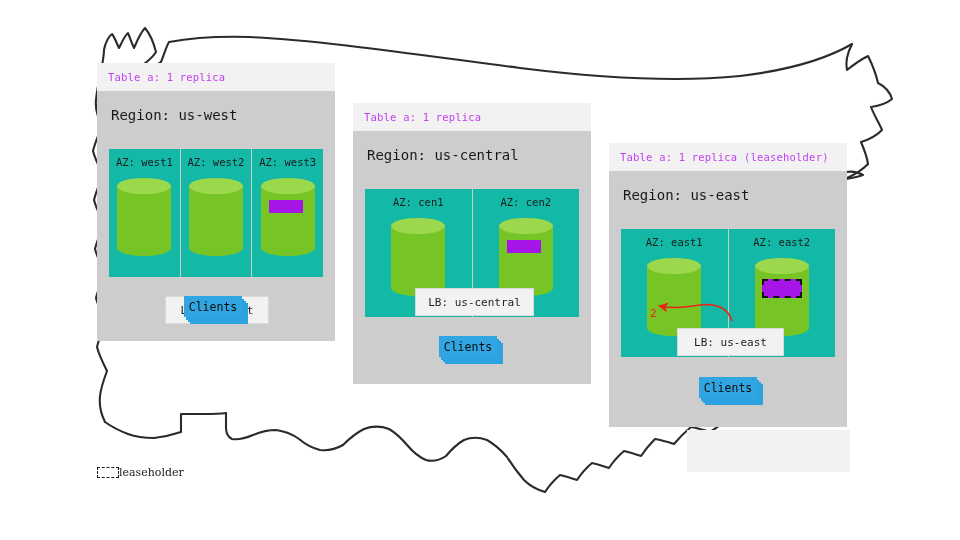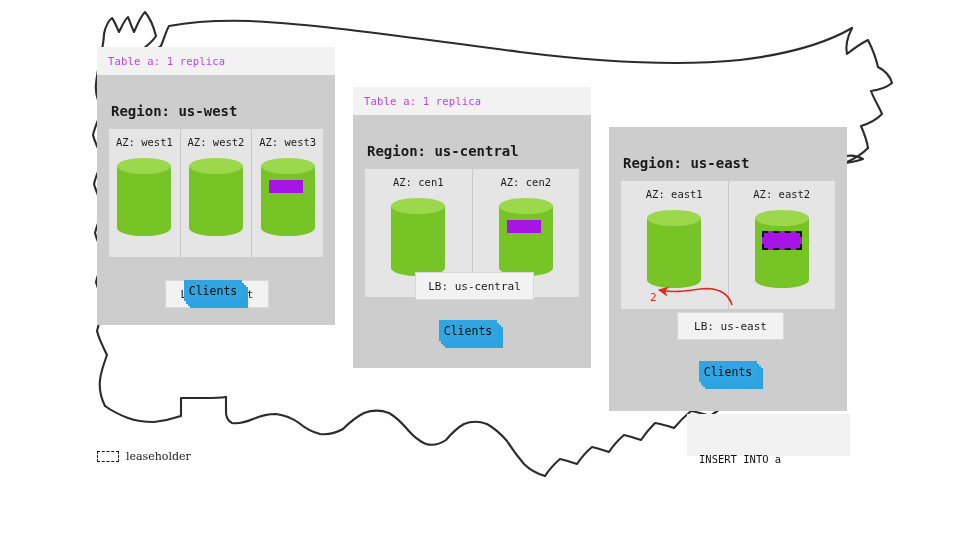--- a/index.html
+++ b/index.html
@@ -1,29 +1,29 @@
 <!DOCTYPE html>
 <html><head>
 <meta charset="utf-8">
 <style>
   html,body{margin:0;padding:0;background:#ffffff;}
   body{width:960px;height:540px;position:relative;overflow:hidden;
        font-family:"DejaVu Sans Mono","Liberation Mono",monospace;}
 
-  #stage{position:absolute;left:0;top:0;width:960px;height:392px;}
+  #stage{position:absolute;left:0;top:16px;width:960px;height:392px;}
 
   #map-layer{position:absolute;left:0;top:0;width:960px;height:540px;z-index:1;}
 
   .region{position:absolute;z-index:3;background:#cdcdcd;}
   .region-header{background:#f2f2f2;height:28px;display:flex;align-items:center;
                  padding-left:11px;box-sizing:border-box;}
   .region-header-text{color:#c13ff0;font-size:10.5px;letter-spacing:.2px;white-space:nowrap;}
-  .region-title{color:#1a1a1a;font-size:14px;padding:28px 0 10px 14px;white-space:nowrap;font-weight:bold;}
-
-  .az-row{display:flex;background:#e5e5e5;margin:0 12px;}
+  .region-title{color:#1a1a1a;font-size:14px;padding:16px 0 10px 14px;white-space:nowrap;}
+
+  .az-row{display:flex;background:#14b8a6;margin:16px 12px;}
   .az{flex:1;position:relative;box-sizing:border-box;text-align:center;padding-top:7px;}
   .az + .az{border-left:1px solid #c9c9c9;}
   .az-label{font-size:10.5px;color:#1c1c1c;white-space:nowrap;}
 
   .cyl{position:relative;margin:10px auto 0 auto;}
   .cyl-body{position:absolute;left:0;right:0;background:#77c427;}
   .cyl-top{position:absolute;left:0;right:0;top:0;background:#9cd84c;border-radius:50%;}
   .cyl-bottom{position:absolute;left:0;right:0;bottom:0;background:#77c427;border-radius:50%;}
   .replica{position:absolute;background:#a715e6;}
   .replica.leaseholder{border:2px dashed #111111;}
@@ -34,21 +34,21 @@
 
   .clients{position:absolute;z-index:5;padding-left:44px;}
   .clients .card{position:absolute;background:#2ca3e0;}
   .clients .card.top{background:#30a5e2;display:flex;align-items:center;
                      justify-content:center;color:#0d0d0d;font-size:11.5px;}
 
   .sql-box{position:absolute;background:#f2f2f2;z-index:6;padding:8px 10px 9px 12px;
            box-sizing:border-box;font-size:10.5px;color:#111;line-height:15px;
            white-space:pre;}
 
-  .legend{position:absolute;z-index:6;display:flex;align-items:center;gap:7px;}
+  .legend{position:absolute;z-index:6;display:flex;align-items:center;}
   .legend-swatch{width:22px;height:11px;border:1.6px dashed #1a1a1a;box-sizing:border-box;}
   .legend-text{font-family:"DejaVu Serif","Liberation Serif",serif;font-size:11px;color:#1a1a1a;}
 
   .arrow-layer{position:absolute;left:0;top:0;width:960px;height:540px;z-index:7;
                pointer-events:none;}
   .arrow-num{position:absolute;z-index:8;color:#e8271a;font-size:11px;}
 </style>
 </head>
 <body>
 
@@ -464,20 +464,23 @@
       <div class="card" style="left:6px;top:7px;width:58px;height:21px;"></div>
       <div class="card" style="left:4px;top:5px;width:58px;height:21px;"></div>
       <div class="card" style="left:2px;top:3px;width:58px;height:21px;"></div>
       <div class="card top" style="left:0px;top:0px;width:58px;height:21px;">
         <span>Clients</span>
       </div>
     </div>
   </div>
 
   <div class="region" id="region-us-east" style="left:609px;top:127px;width:238px;height:284px;">
+    <div class="region-header">
+      <span class="region-header-text">Table a: 1 replica (leaseholder)</span>
+    </div>
     <div class="region-title">Region: us-east</div>
 
     <div class="az-row" style="height:128px;">
       <div class="az">
         <div class="az-label">AZ: east1</div>
         <div class="cyl" style="width:54px;height:78px;">
           <div class="cyl-bottom" style="height:16px;"></div>
           <div class="cyl-body" style="top:8px;bottom:8px;"></div>
           <div class="cyl-top" style="height:16px;"></div>
         </div>
@@ -511,21 +514,20 @@
     <defs>
       <marker id="redhead" markerWidth="7" markerHeight="7" refX="5.4" refY="3" orient="auto" markerUnits="strokeWidth">
         <path d="M0,0 L6,3 L0,6 L1.6,3 Z" fill="#e8271a"></path>
       </marker>
     </defs>
     <path d="M732,305 C728,292 716,287 700,289 C686,291 676,293 659,290" fill="none" stroke="#e8271a" stroke-width="1.7" marker-end="url(#redhead)"></path>
   </svg>
   <div class="arrow-num" style="left:650px;top:291px;">2</div>
 
   <div class="sql-box" style="left:687px;top:414px;width:163px;height:42px;">
-    <div>INSERT INTO a</div>
   </div>
 
   <div class="legend" style="left:97px;top:450px;">
     <span class="legend-swatch"></span>
     <span class="legend-text">leaseholder</span>
   </div>
 
 </div>
 
 </body></html>

